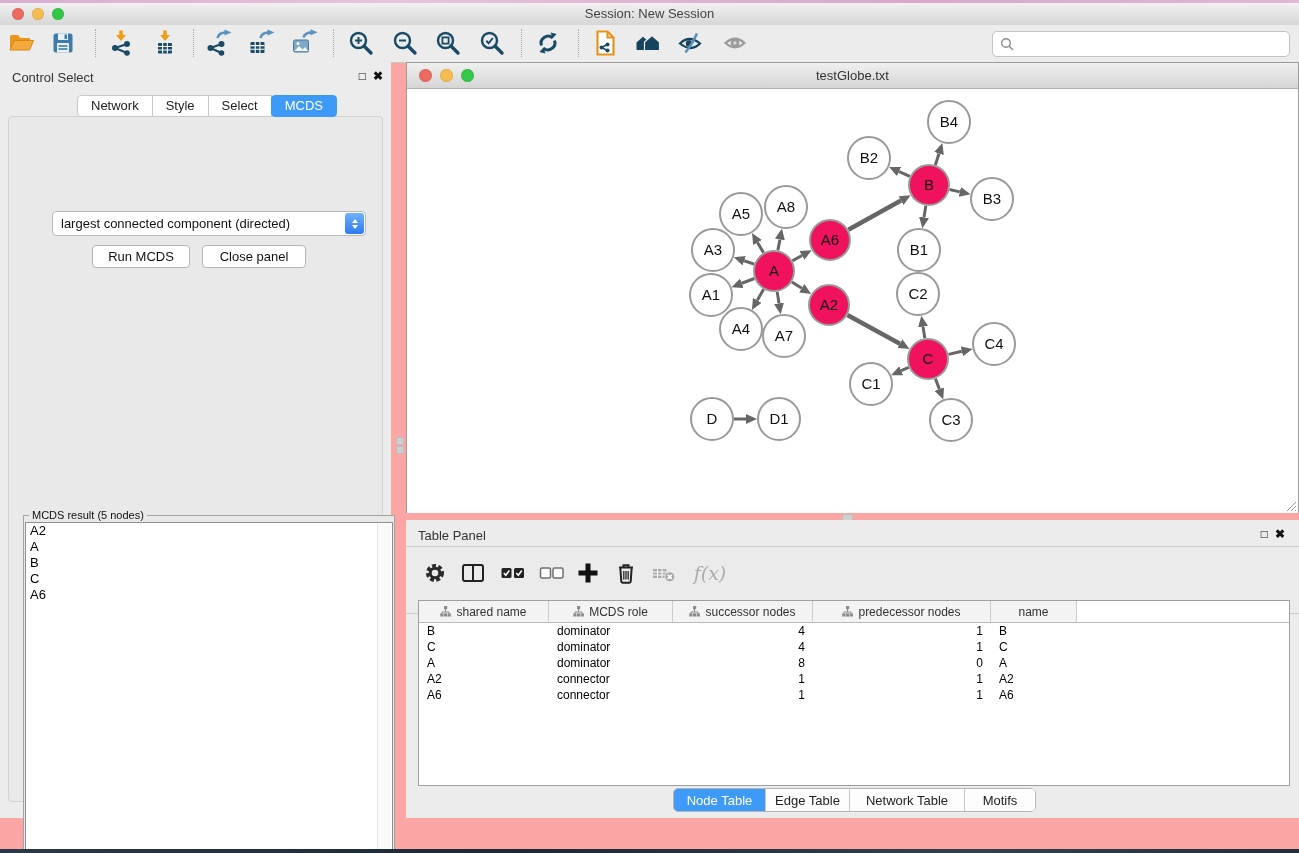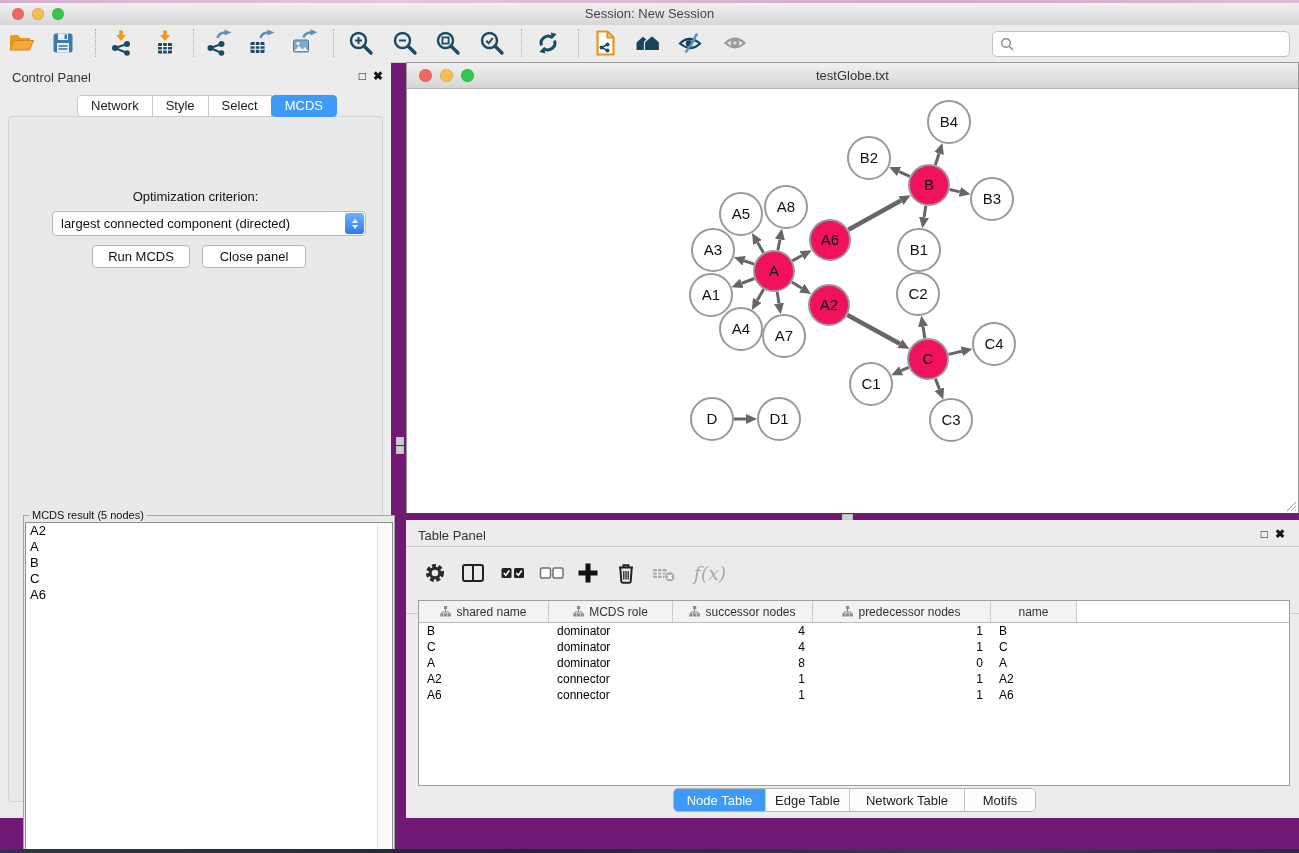--- a/index.html
+++ b/index.html
@@ -1,16 +1,16 @@
 <!DOCTYPE html>
 <html><head>
 <meta charset="utf-8">
 <style>
   html,body{margin:0;padding:0;}
-  .screen{position:relative;width:1299px;height:853px;background:#701a75;font-family:"Liberation Sans",sans-serif;overflow:hidden;color:#222;-webkit-font-smoothing:antialiased;}
+  .screen{position:relative;width:1299px;height:853px;background:#fca5a5;font-family:"Liberation Sans",sans-serif;overflow:hidden;color:#222;-webkit-font-smoothing:antialiased;}
   
   .top-strip{position:absolute;left:0;top:0;width:1299px;height:3px;background:linear-gradient(90deg,#d9aed1,#e6c3de 30%,#d5a8cc 70%,#e0b8d8);}
   .titlebar{position:absolute;left:0;top:3px;width:1299px;height:22px;background:linear-gradient(#f1f1f1,#d6d6d6);border-bottom:1px solid #b9b9b9;}
   .titlebar .title{position:absolute;left:0;right:0;top:3px;text-align:center;font-size:13px;color:#444;}
   .lights{position:absolute;top:5px;display:flex;gap:8px;}
   .titlebar .lights{left:12px;}
   .light{width:12px;height:12px;border-radius:50%;box-shadow:inset 0 0 1px rgba(0,0,0,.35);}
   .light.red{background:#ee6a5f;} .light.yellow{background:#f5bd4f;} .light.green{background:#33c748;}
   
   .main-toolbar{position:absolute;left:0;top:25px;width:1299px;height:37px;background:#ececec;border-bottom:1px solid #c9c9c9;}
@@ -233,34 +233,33 @@
       <svg width="14" height="14" viewBox="0 0 14 14">
           <circle cx="6" cy="6" r="4.3" fill="none" stroke="#8a8a8a" stroke-width="1.4"></circle>
           <path d="M9.2 9.2 L13 13" stroke="#8a8a8a" stroke-width="1.4"></path>
         </svg>
       <input type="text" placeholder="" style="">
     </div>
   </div>
 
   <div class="control-panel">
     <div class="panel-head">
-      <span class="ptitle">Control Panel</span>
+      <span class="ptitle">Control Select</span>
       <span class="pbtns">
         <span>□</span>
         <span style="font-weight:bold">✖</span>
       </span>
     </div>
     <div class="cp-tabs" id="cp-tabs">
         <div class="cp-tab">Network</div>
         <div class="cp-tab">Style</div>
         <div class="cp-tab">Select</div>
         <div class="cp-tab active">MCDS</div>
       </div>
     <div class="cp-content">
-      <div class="opt-label">Optimization criterion:</div>
       <div class="select-box">
         <span class="sel-text">largest connected component (directed)</span>
         <span class="stepper">
             <span class="up"></span>
             <span class="down"></span>
           </span>
       </div>
       <button class="cbtn run-btn">Run MCDS</button>
       <button class="cbtn close-btn">Close panel</button>
       <fieldset class="mcds-fieldset">

